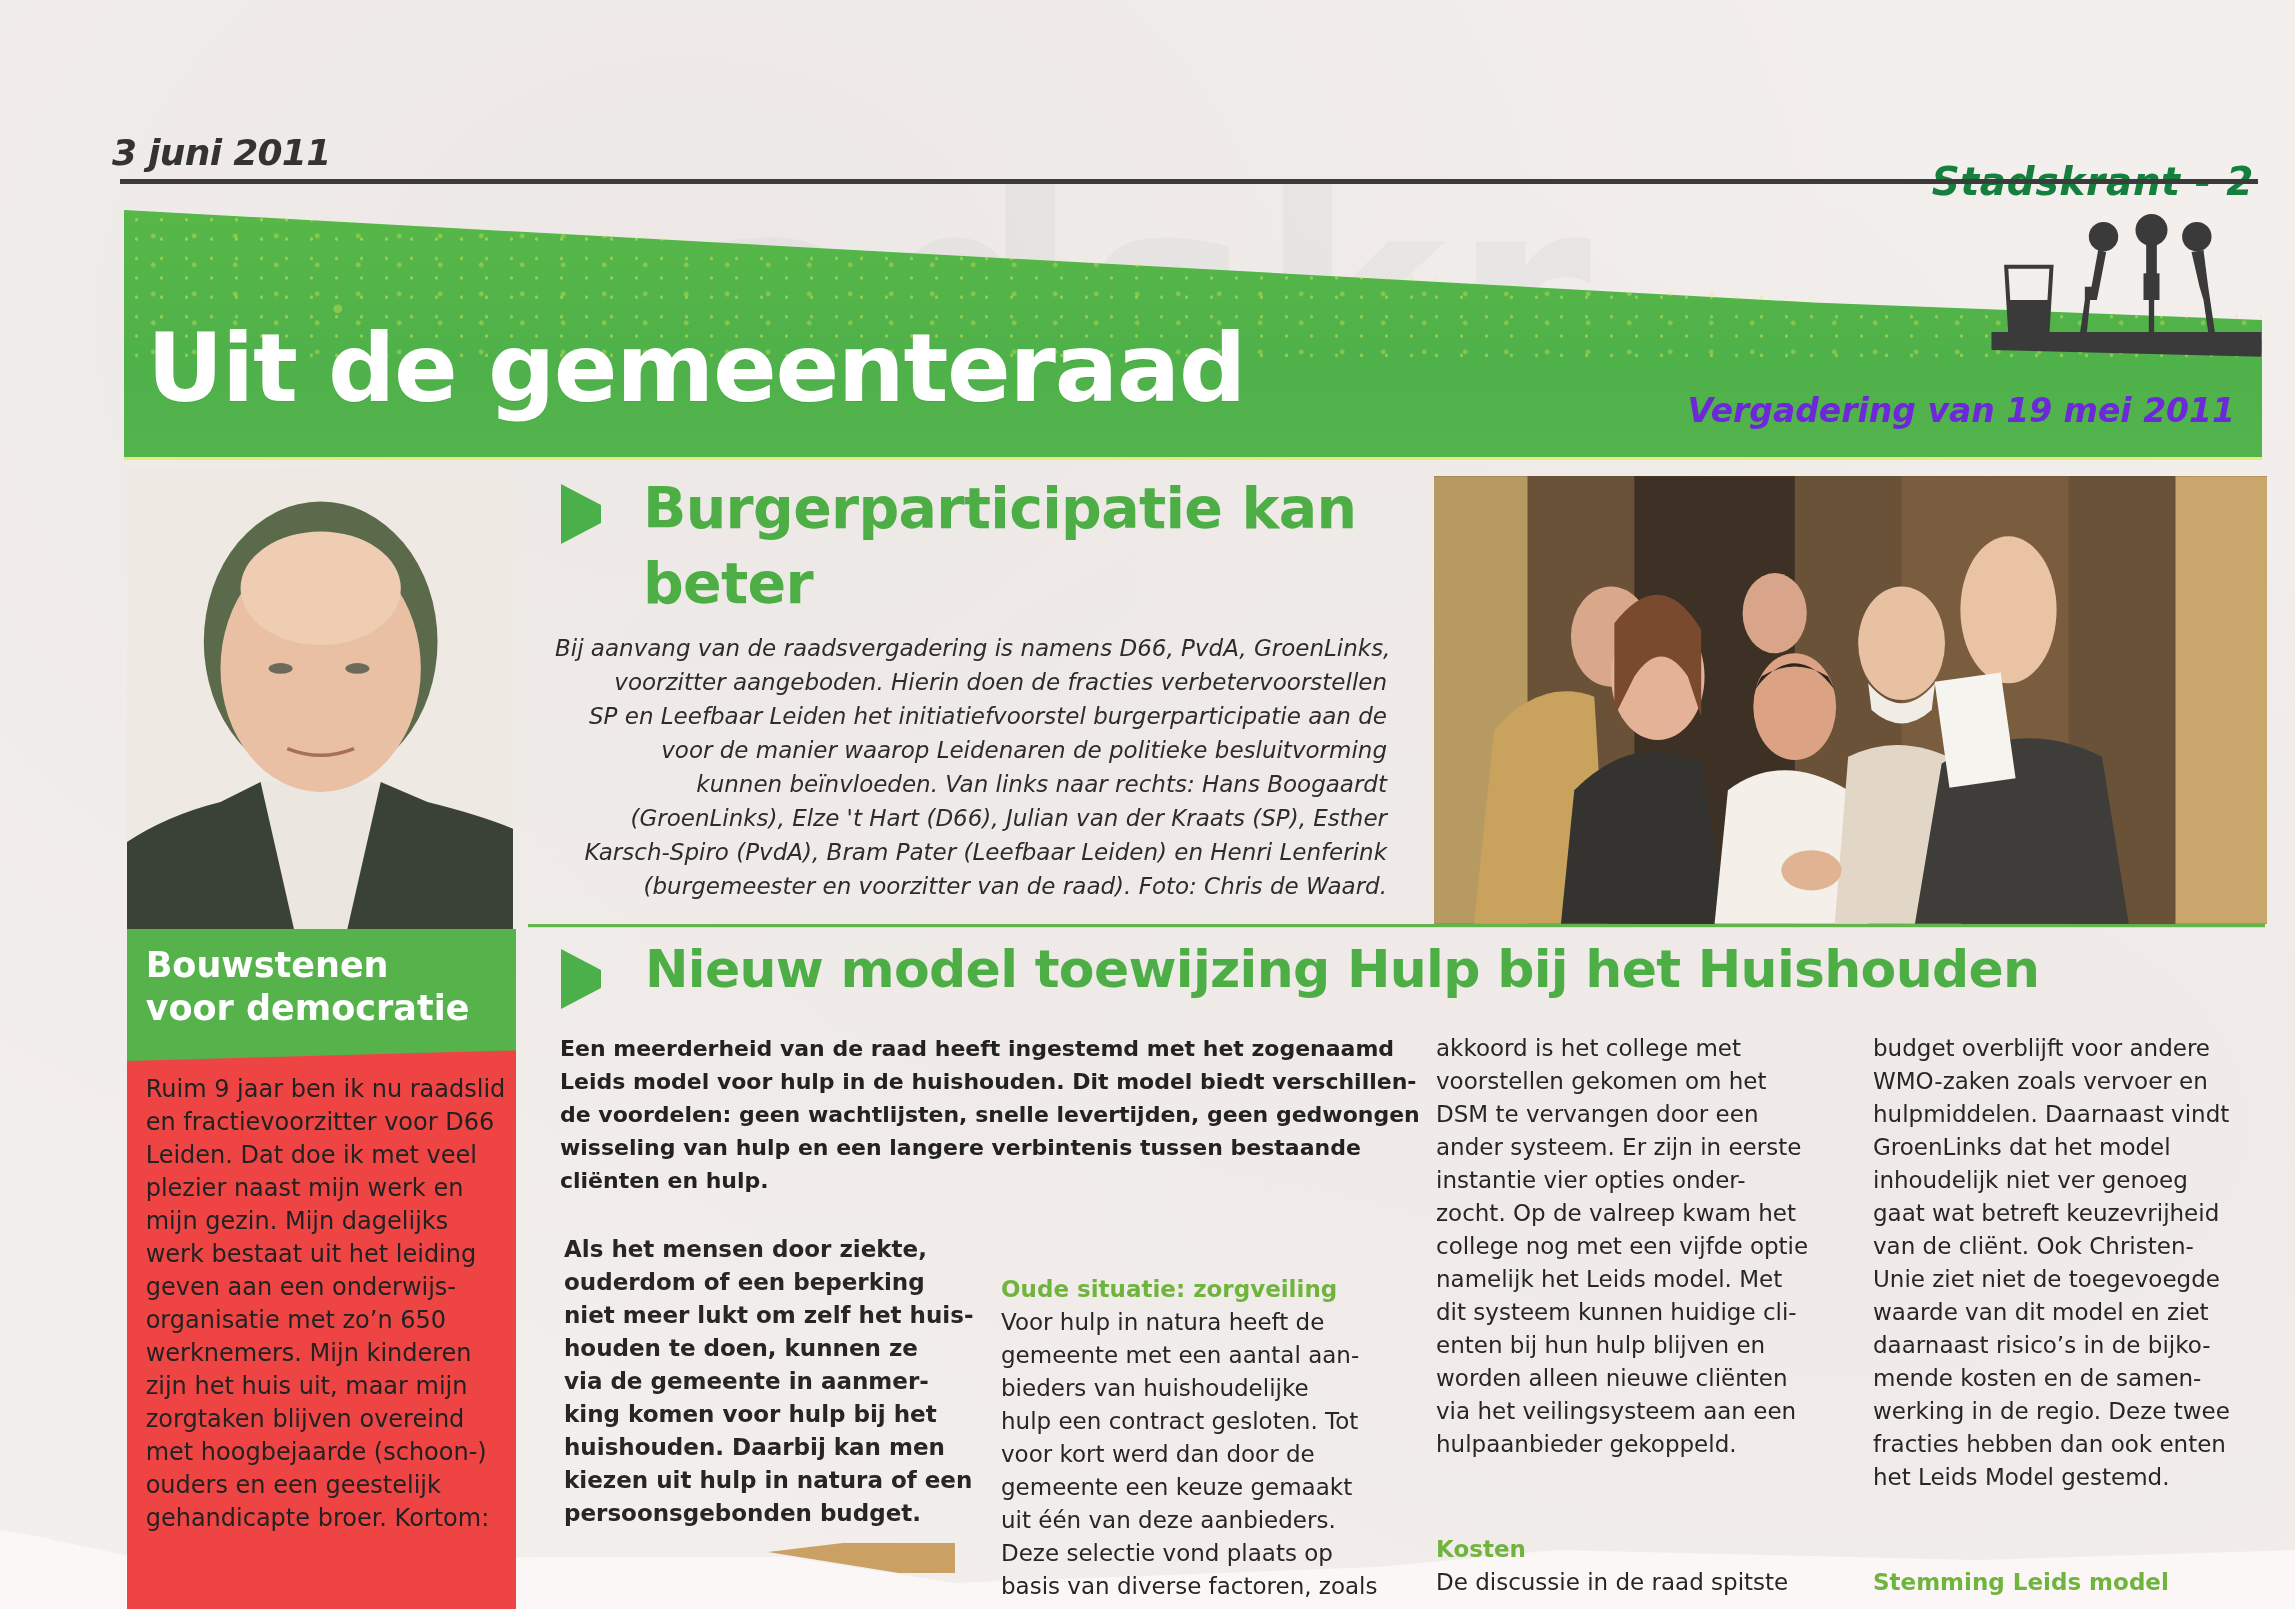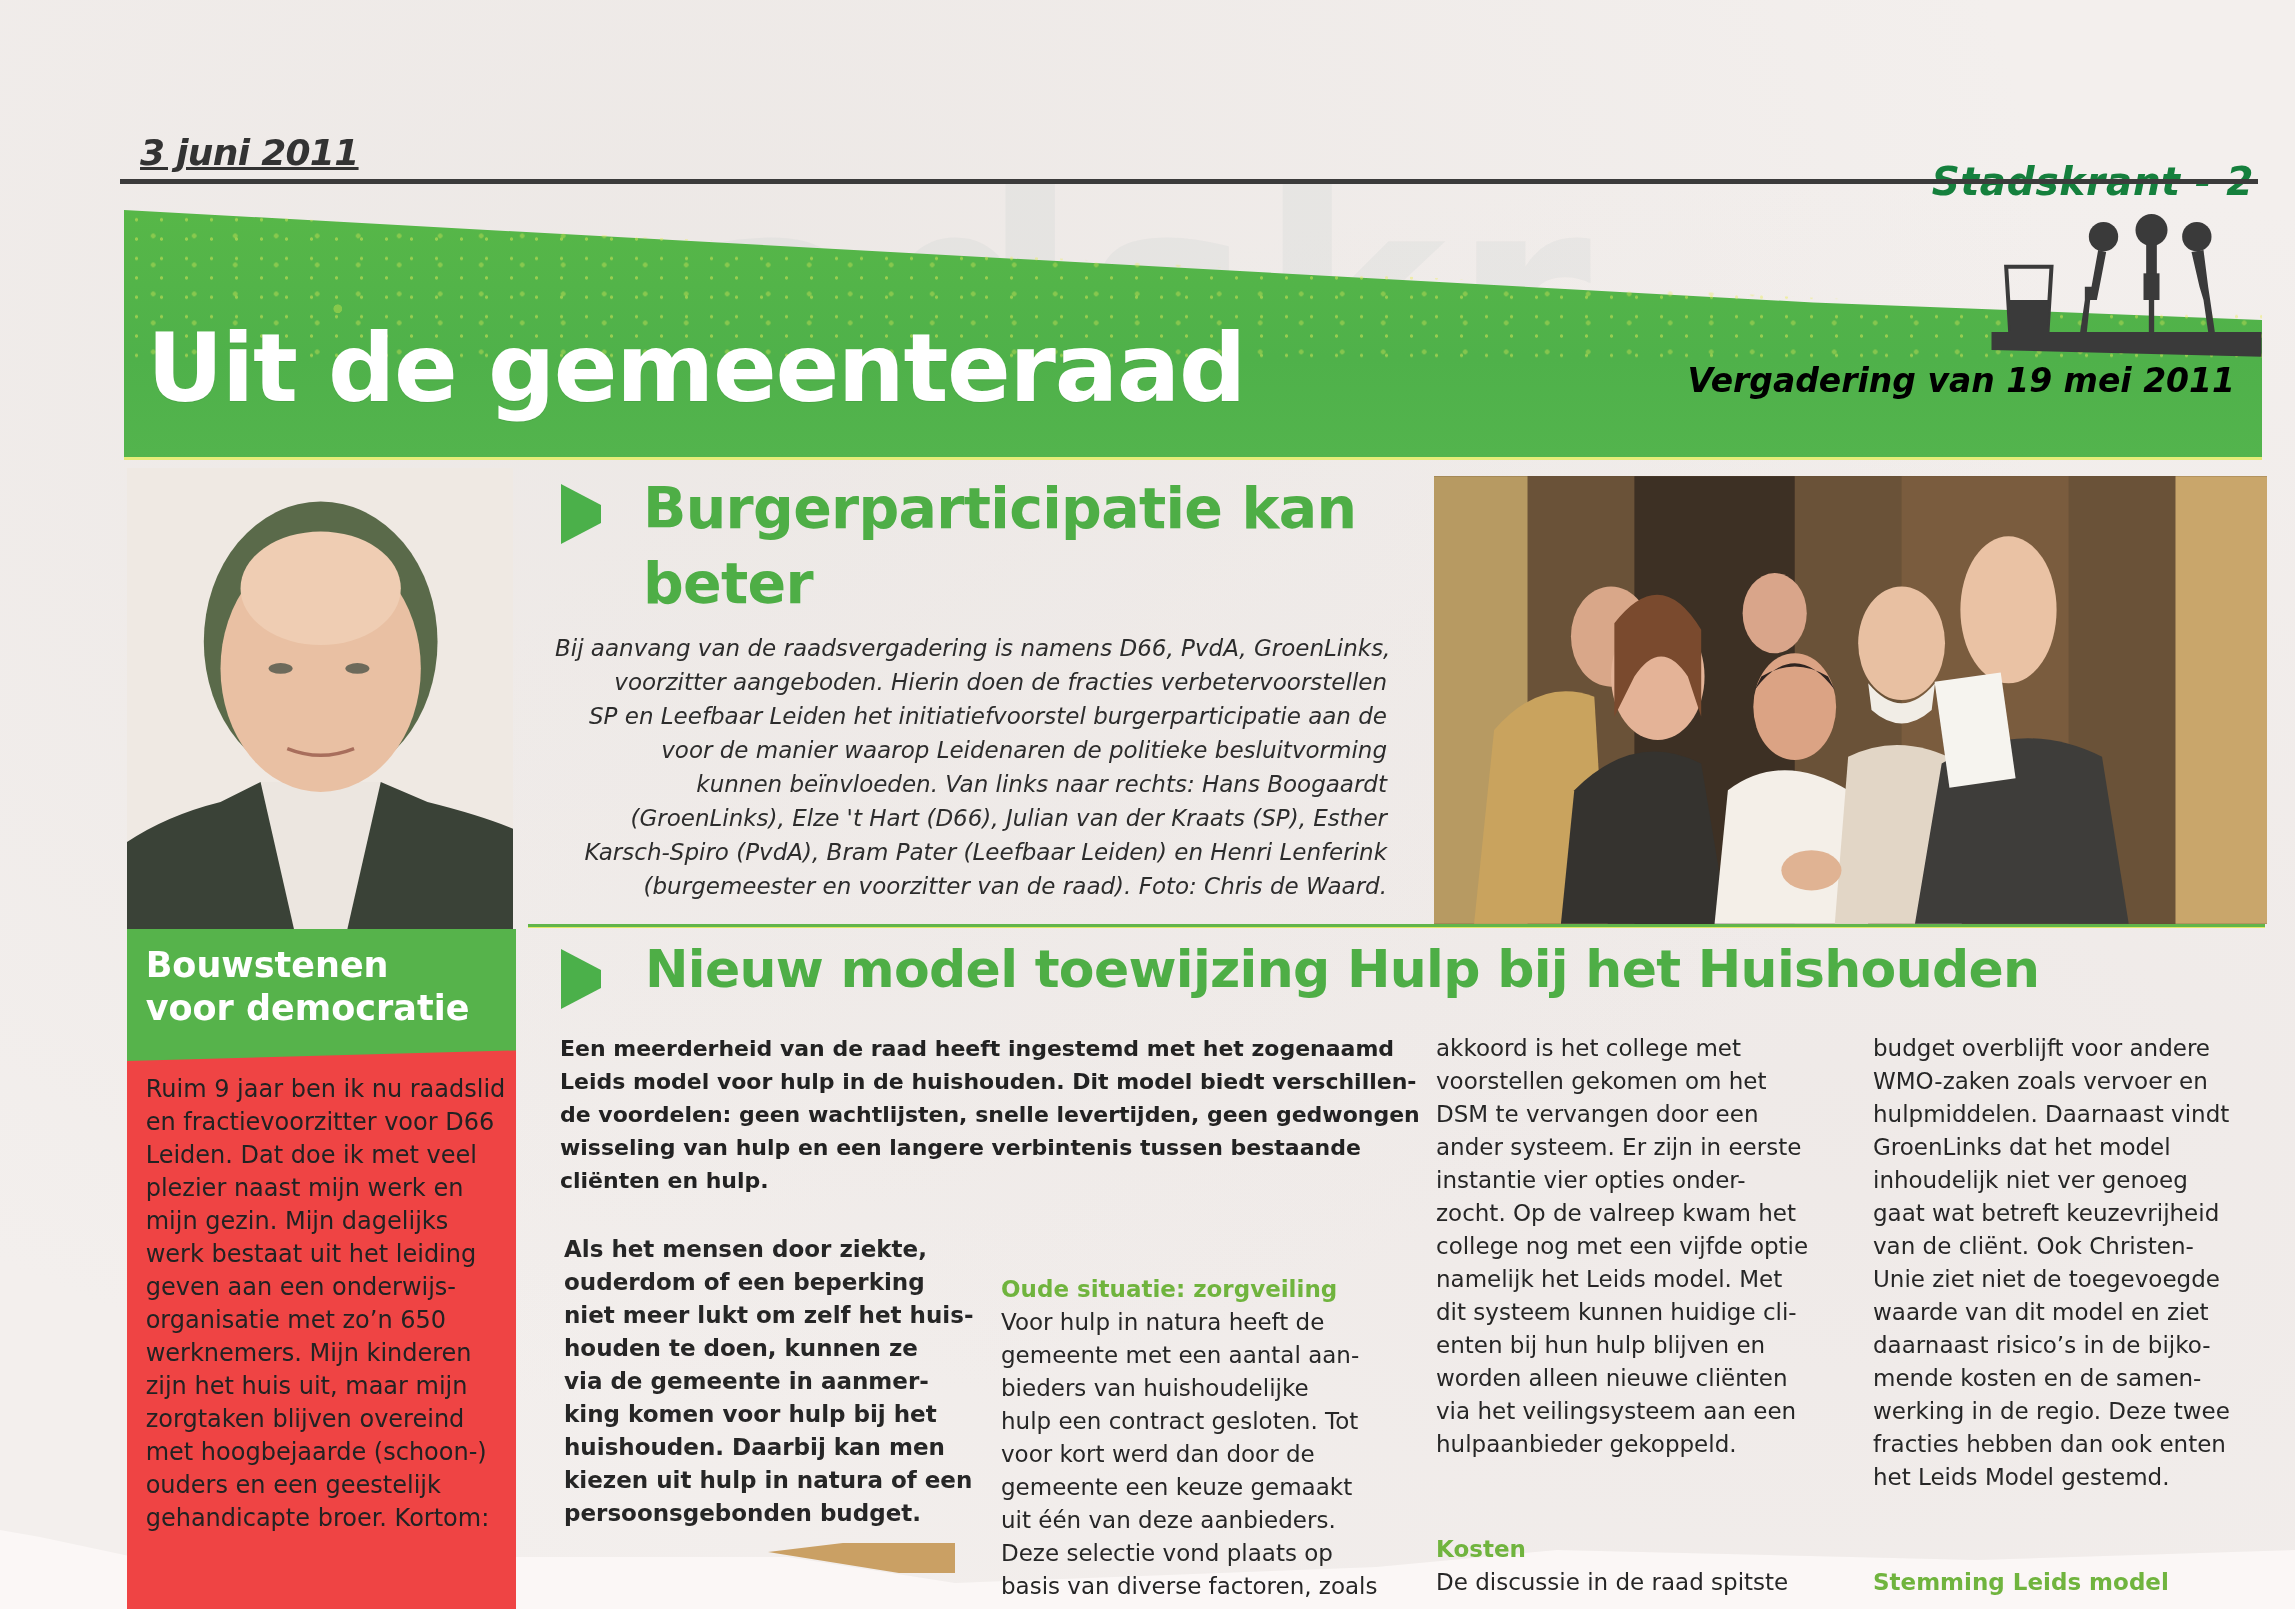--- a/index.html
+++ b/index.html
@@ -17,22 +17,22 @@
       #f3efed;
     clip-path: polygon(0 0, 100% 0, 100% 1550px, 1977px 1560px, 1557px 1550px, 1376px 1567px, 955px 1583px, 788px 1557px, 521px 1557px, 134px 1557px, 40px 1537px, 0 1530px);
   }
   .tan-strip {
     position: absolute; left: 768px; top: 1543px; width: 187px; height: 30px;
     background: #caa064; clip-path: polygon(0 30%, 40% 0, 100% 0, 100% 100%, 70% 100%);
   }
 
   
   .hdr-date {
-    position: absolute; left: 140px; top: 132px;
-    font: italic bold 36px "DejaVu Sans", sans-serif; color: #333; letter-spacing: -0.7px; text-decoration: underline;
+    position: absolute; left: 112px; top: 132px;
+    font: italic bold 36px "DejaVu Sans", sans-serif; color: #333; letter-spacing: -0.7px;
   }
   .hdr-pub {
     position: absolute; right: 41px; top: 127px;
     font: italic bold 39px "DejaVu Sans", sans-serif; color: #15803d; letter-spacing: 0.7px; margin-top: 32px;
   }
   .hdr-rule {
     position: absolute; left: 120px; top: 179px; width: 2138px; height: 4.7px; background: #3b3b3b;
   }
 
   
@@ -53,22 +53,22 @@
     background-size: 25px 19.4px, 41px 29px;
     background-position: 0 0, 8.7px 11.4px;
     opacity: 0.7;
   }
   .banner-title {
     position: absolute; left: 147px; top: 314px;
     font: bold 94px "DejaVu Sans", sans-serif; color: #ffffff; letter-spacing: -1.3px;
     text-shadow: 0 1.3px 0 rgba(0,0,0,0.08);
   }
   .banner-meeting {
-    position: absolute; right: 60px; top: 361px;
-    font: italic bold 33px "DejaVu Sans", sans-serif; color: #000000; margin-left: 48px;
+    position: absolute; right: 60px; top: 391px;
+    font: italic bold 33px "DejaVu Sans", sans-serif; color: #6d28d9; margin-left: 48px;
   }
   .podium {
     position: absolute; left: 1991px; top: 200px; width: 271px; height: 160px;
   }
 
   
   .portrait {
     position: absolute; left: 127px; top: 468px; width: 386px; height: 461px;
     background: #f1ebe6; overflow: hidden;
   }

